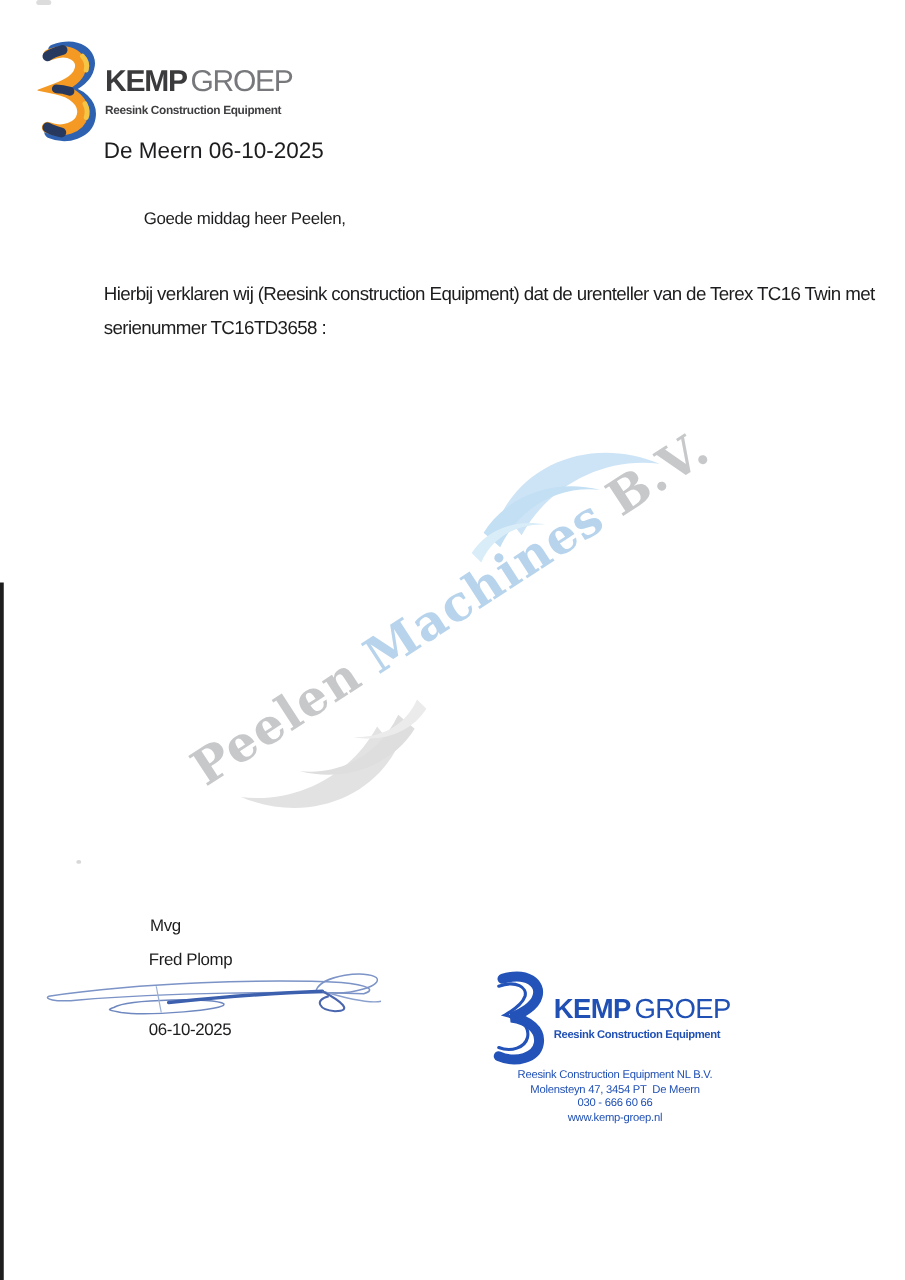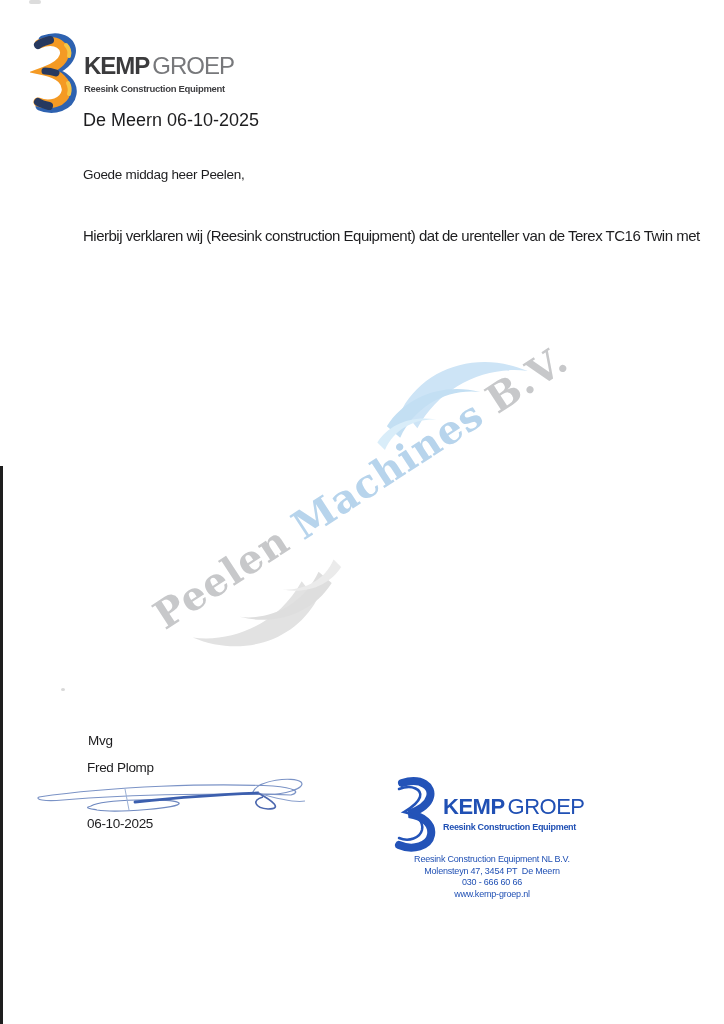--- a/index.html
+++ b/index.html
@@ -12,21 +12,21 @@
   .smudge-top{position:absolute;left:29px;top:0;width:12px;height:4px;background:#dcdcdc;border-radius:2px;}
   .dot-mid{position:absolute;left:61px;top:688px;width:4px;height:3px;background:#d8d8d8;border-radius:50%;}
   
   .logo-glyph{position:absolute;left:30px;top:32px;width:48px;height:82px;}
   .brand-text{position:absolute;left:84px;top:52px;}
   .brand-name{font-size:24px;font-weight:bold;letter-spacing:-1px;color:#3b3b3d;white-space:nowrap;}
   .brand-name .secondary{font-weight:normal;color:#77787b;margin-left:3px;}
   .brand-tagline{font-size:9.5px;font-weight:bold;color:#3f3f42;letter-spacing:-0.3px;margin-top:3px;}
   .dateline{position:absolute;left:83px;top:110px;font-size:18px;color:#1d1d1f;}
   
-  .body-text{font-size:13.5px;color:#1d1d1f;letter-spacing:-0.3px;}
+  .body-text{font-size:13.5px;color:#1d1d1f;letter-spacing:-0.3px;margin-left:32px;}
   .salutation{position:absolute;left:83px;top:167px;}
   .para{position:absolute;left:83px;top:222px;line-height:27px;font-size:15px;color:#1d1d1f;letter-spacing:-0.5px;white-space:nowrap;}
   .statement{position:absolute;left:83px;top:277px;white-space:nowrap;}
   
   .wm-swoosh-blue{position:absolute;left:374px;top:352px;width:160px;height:100px;}
   .wm-swoosh-gray{position:absolute;left:188px;top:556px;width:155px;height:102px;transform:rotate(180deg);}
   .wm-text{
     position:absolute;left:170px;top:560px;width:480px;height:78px;
     transform:rotate(-33deg);transform-origin:0 100%;
     font-family:"DejaVu Serif",serif;font-weight:bold;font-size:39px;letter-spacing:1px;
@@ -88,20 +88,21 @@
   </svg>
   <div class="brand-text">
     <div class="brand-name"><span>KEMP</span><span class="secondary">GROEP</span></div>
     <div class="brand-tagline">Reesink Construction Equipment</div>
   </div>
   <div class="dateline">De Meern 06-10-2025</div>
 
   <div class="body-text salutation">Goede middag heer Peelen,</div>
   <div class="para">
     <div>Hierbij verklaren wij (Reesink construction Equipment) dat de urenteller van de Terex TC16 Twin met</div>
+    <div>serienummer TC16TD3658 :</div>
   </div>
 
   <div class="body-text signoff-closing">Mvg</div>
   <div class="body-text signoff-name">Fred Plomp</div>
   <svg class="signature" viewBox="0 0 272 48" aria-hidden="true">
     <path d="M6 25 C80 14 180 11 240 14 C262 16 268 20 258 23 C200 21 100 22 30 28 C10 30 2 27 6 25" fill="none" stroke="#7b93c6" stroke-width="1.2"></path>
     <path d="M220 20 C225 8 260 4 268 10 C274 16 250 24 228 22 C222 21 219 21 220 20" fill="none" stroke="#7b93c6" stroke-width="1.2"></path>
     <path d="M58 34 C70 27 140 26 146 31 C150 36 84 41 64 38 C54 36 52 36 58 34" fill="none" stroke="#6f89c0" stroke-width="1.2"></path>
     <path d="M102 30 C150 25 195 22 225 21" fill="none" stroke="#3c5fae" stroke-width="2.8" stroke-linecap="round"></path>
     <path d="M225 21 C245 27 262 31 272 29" fill="none" stroke="#8aa0cd" stroke-width="1.1"></path>

